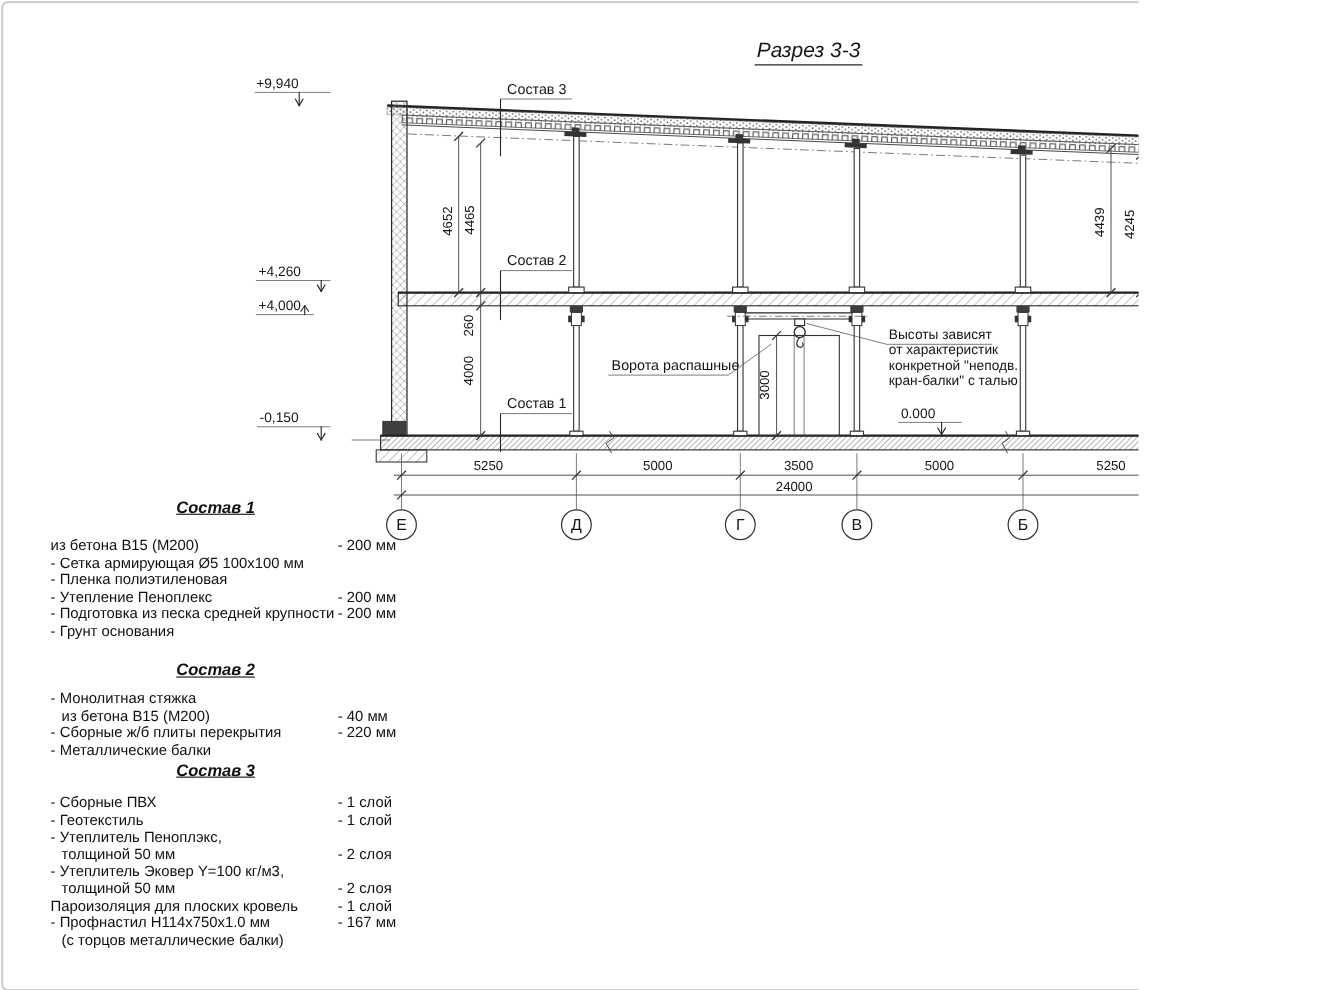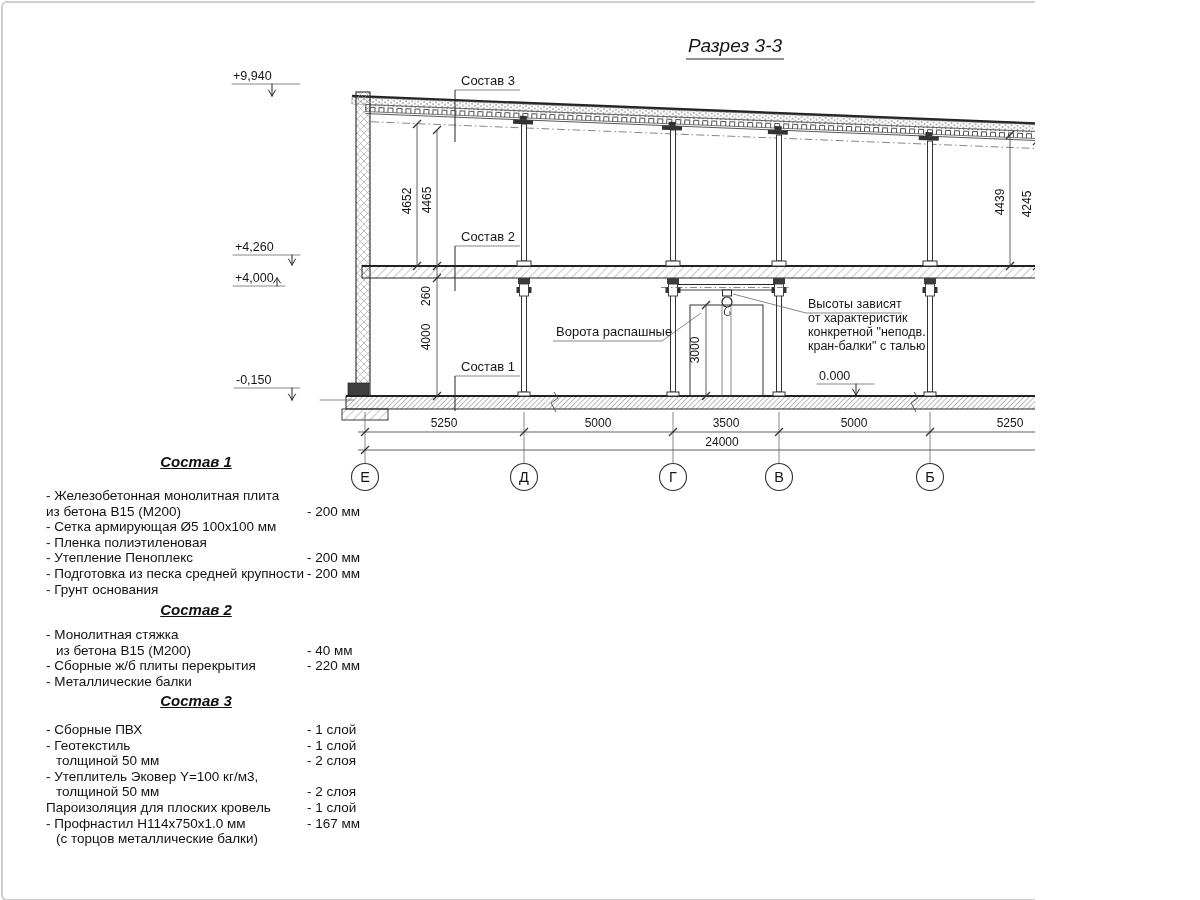--- a/index.html
+++ b/index.html
@@ -327,41 +327,41 @@
     <text class="axisL" x="524" y="482" text-anchor="middle" stroke="none">Д</text>
     <text class="axisL" x="673" y="482" text-anchor="middle" stroke="none">Г</text>
     <text class="axisL" x="779" y="482" text-anchor="middle" stroke="none">В</text>
     <text class="axisL" x="930" y="482" text-anchor="middle" stroke="none">Б</text>
     <text class="axisL" x="1090" y="482" text-anchor="middle" stroke="none">А</text>
   </g>
 </svg>
 
 <section class="spec" style="top:453px">
   <h3 style="margin-bottom:18px">Состав 1</h3>
-  <div class="row"><span>- Железобетонная  монолитная плита</span><span class="val"></span></div>
   <div class="row"><span>из бетона  В15 (М200)</span><span class="val">- 200 мм</span></div>
   <div class="row"><span>- Сетка армирующая Ø5 100х100 мм</span><span class="val"></span></div>
   <div class="row"><span>- Пленка полиэтиленовая</span><span class="val"></span></div>
   <div class="row"><span>- Утепление Пеноплекс</span><span class="val">- 200 мм</span></div>
   <div class="row"><span>- Подготовка из песка средней  крупности</span><span class="val">- 200 мм</span></div>
   <div class="row"><span>- Грунт основания</span><span class="val"></span></div>
 </section>
 
 <section class="spec" style="top:601px">
   <h3 style="margin-bottom:9px">Состав 2</h3>
   <div class="row"><span>- Монолитная стяжка</span><span class="val"></span></div>
   <div class="row ind"><span>из бетона В15 (М200)</span><span class="val">- 40 мм</span></div>
   <div class="row"><span>- Сборные ж/б плиты перекрытия</span><span class="val">- 220 мм</span></div>
   <div class="row"><span>- Металлические балки</span><span class="val"></span></div>
 </section>
 
 <section class="spec" style="top:692px">
   <h3 style="margin-bottom:13px">Состав 3</h3>
   <div class="row"><span>- Сборные ПВХ</span><span class="val">- 1 слой</span></div>
   <div class="row"><span>- Геотекстиль</span><span class="val">- 1 слой</span></div>
+  <div class="row"><span>- Утеплитель Пеноплэкс,</span><span class="val"></span></div>
   <div class="row ind"><span>толщиной 50 мм</span><span class="val">- 2 слоя</span></div>
   <div class="row"><span>- Утеплитель Эковер Y=100 кг/м3,</span><span class="val"></span></div>
   <div class="row ind"><span>толщиной 50 мм</span><span class="val">- 2 слоя</span></div>
   <div class="row"><span>Пароизоляция для плоских кровель</span><span class="val">- 1 слой</span></div>
   <div class="row"><span>- Профнастил Н114х750х1.0 мм</span><span class="val">- 167 мм</span></div>
   <div class="row ind"><span>(с торцов металлические балки)</span><span class="val"></span></div>
 </section>
 
 </div>
 

